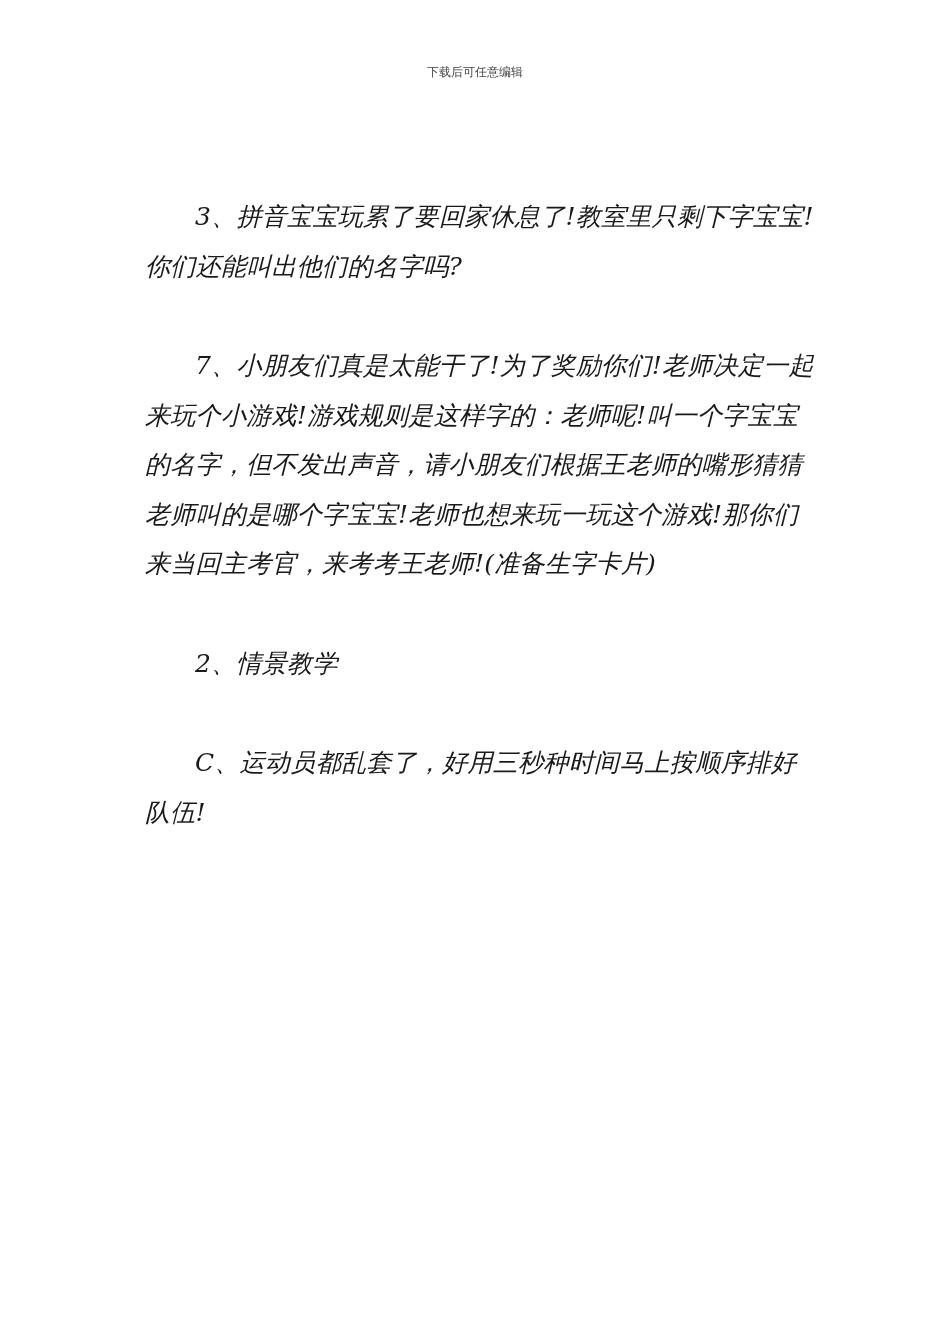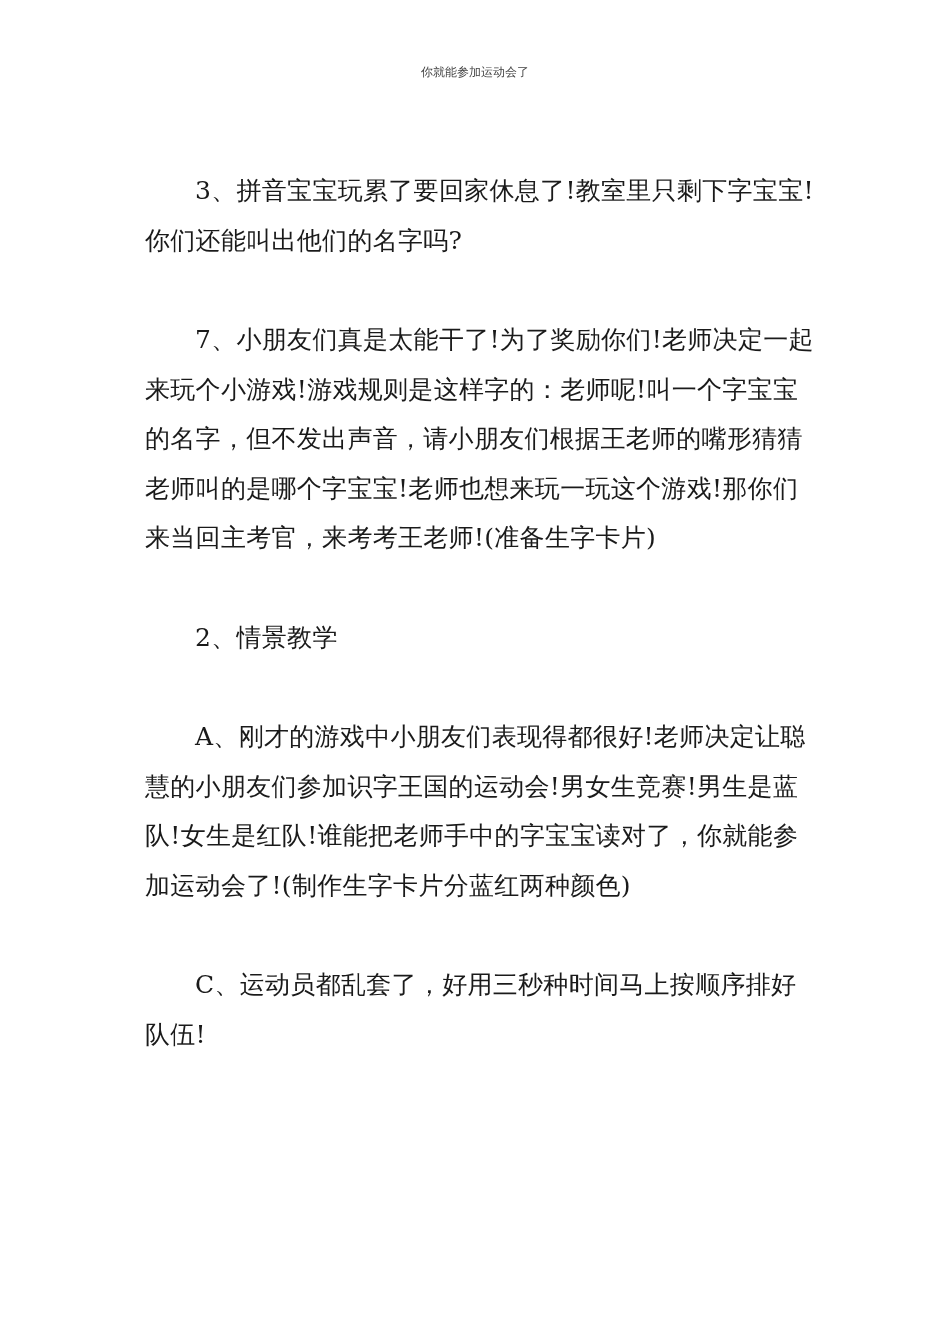--- a/index.html
+++ b/index.html
@@ -1,27 +1,26 @@
 <!DOCTYPE html>
 <html><head>
 <meta charset="utf-8">
 <style>
   html, body { margin: 0; padding: 0; background: #ffffff; }
   body { width: 950px; height: 1344px; position: relative; overflow: hidden;
          font-family: "DejaVu Serif", "Liberation Serif", serif; color: #1a1a1a; }
   .header { position: absolute; top: 64px; left: 0; width: 950px; text-align: center;
             font-size: 12px; color: #444; }
-  .content { position: absolute; left: 145px; top: 166px; width: 670px; }
+  .content { position: absolute; left: 145px; top: 192px; width: 670px; font-style: italic; }
   .para { font-size: 25px; line-height: 49.5px; margin: 0 0 50px 0; text-indent: 50px;
           letter-spacing: 0.3px; word-break: break-all; }
 </style>
 </head>
 <body>
 
-<div class="header">你就能参加运动会了</div>
+<div class="header">下载后可任意编辑</div>
 
 <div class="content">
   <p class="para">3、拼音宝宝玩累了要回家休息了!教室里只剩下字宝宝!你们还能叫出他们的名字吗?</p>
   <p class="para">7、小朋友们真是太能干了!为了奖励你们!老师决定一起来玩个小游戏!游戏规则是这样字的：老师呢!叫一个字宝宝的名字，但不发出声音，请小朋友们根据王老师的嘴形猜猜老师叫的是哪个字宝宝!老师也想来玩一玩这个游戏!那你们来当回主考官，来考考王老师!(准备生字卡片)</p>
   <p class="para">2、情景教学</p>
-  <p class="para">A、刚才的游戏中小朋友们表现得都很好!老师决定让聪慧的小朋友们参加识字王国的运动会!男女生竞赛!男生是蓝队!女生是红队!谁能把老师手中的字宝宝读对了，你就能参加运动会了!(制作生字卡片分蓝红两种颜色)</p>
   <p class="para">C、运动员都乱套了，好用三秒种时间马上按顺序排好队伍!</p>
 </div>
 
 </body></html>

